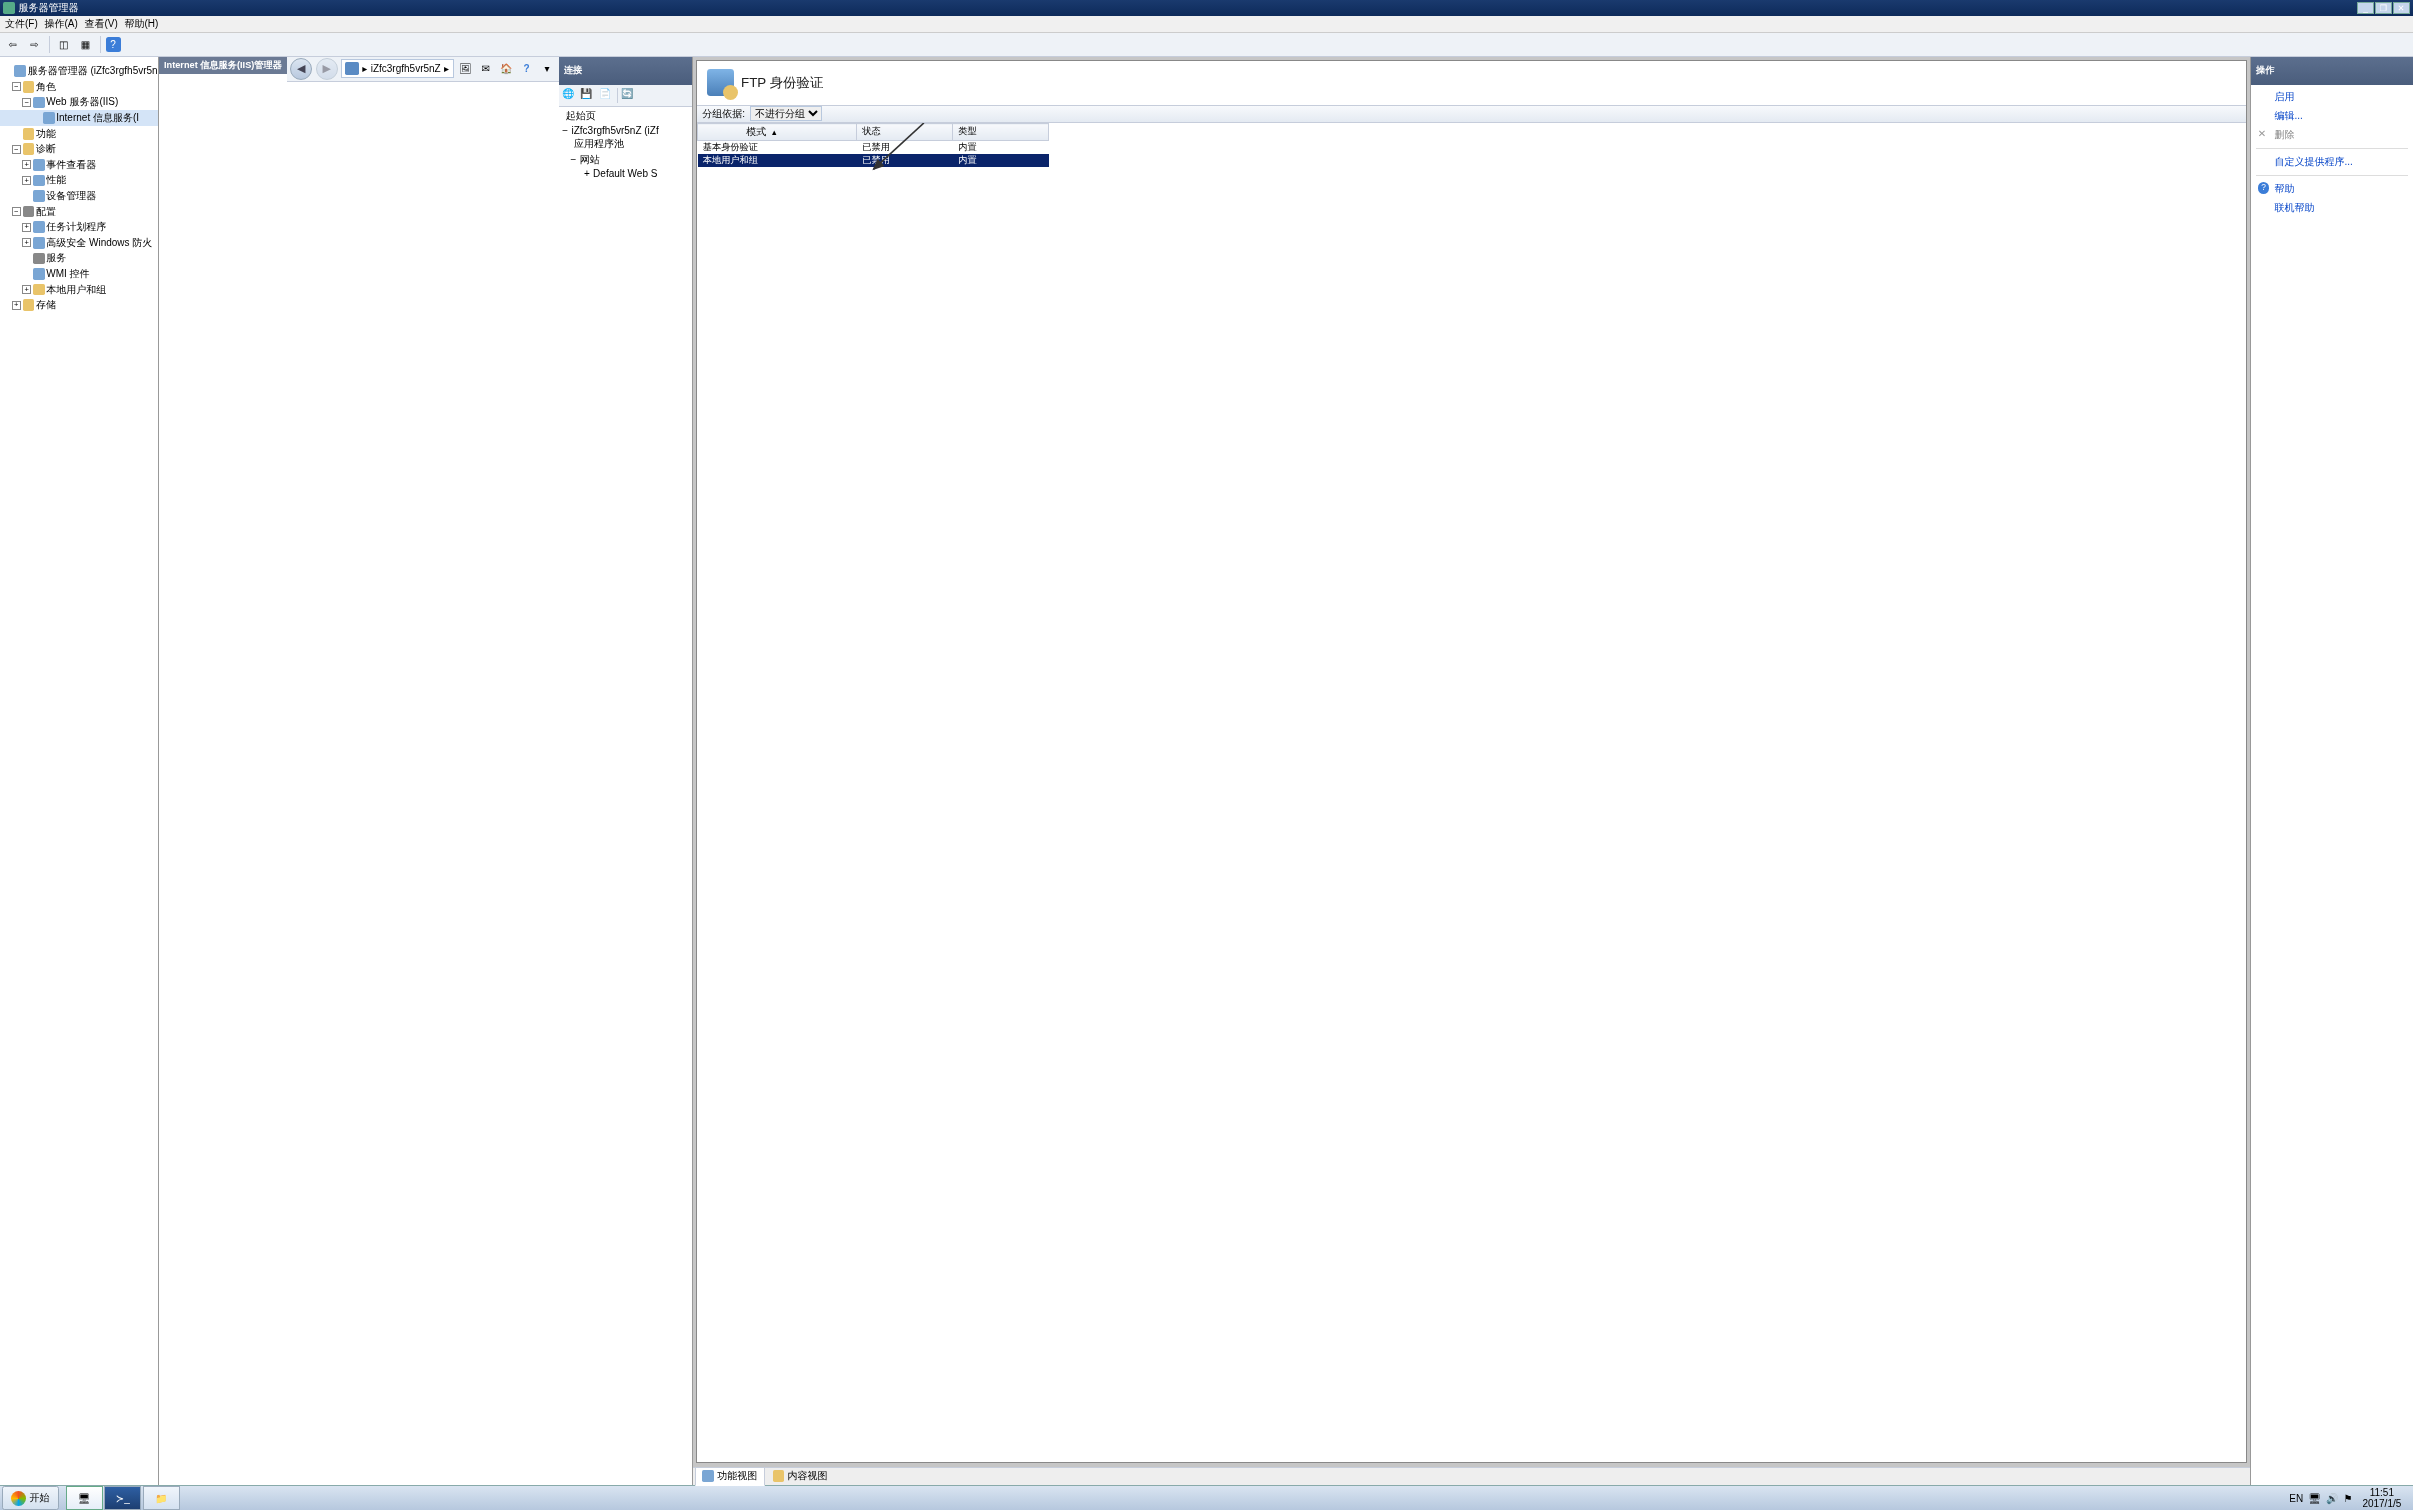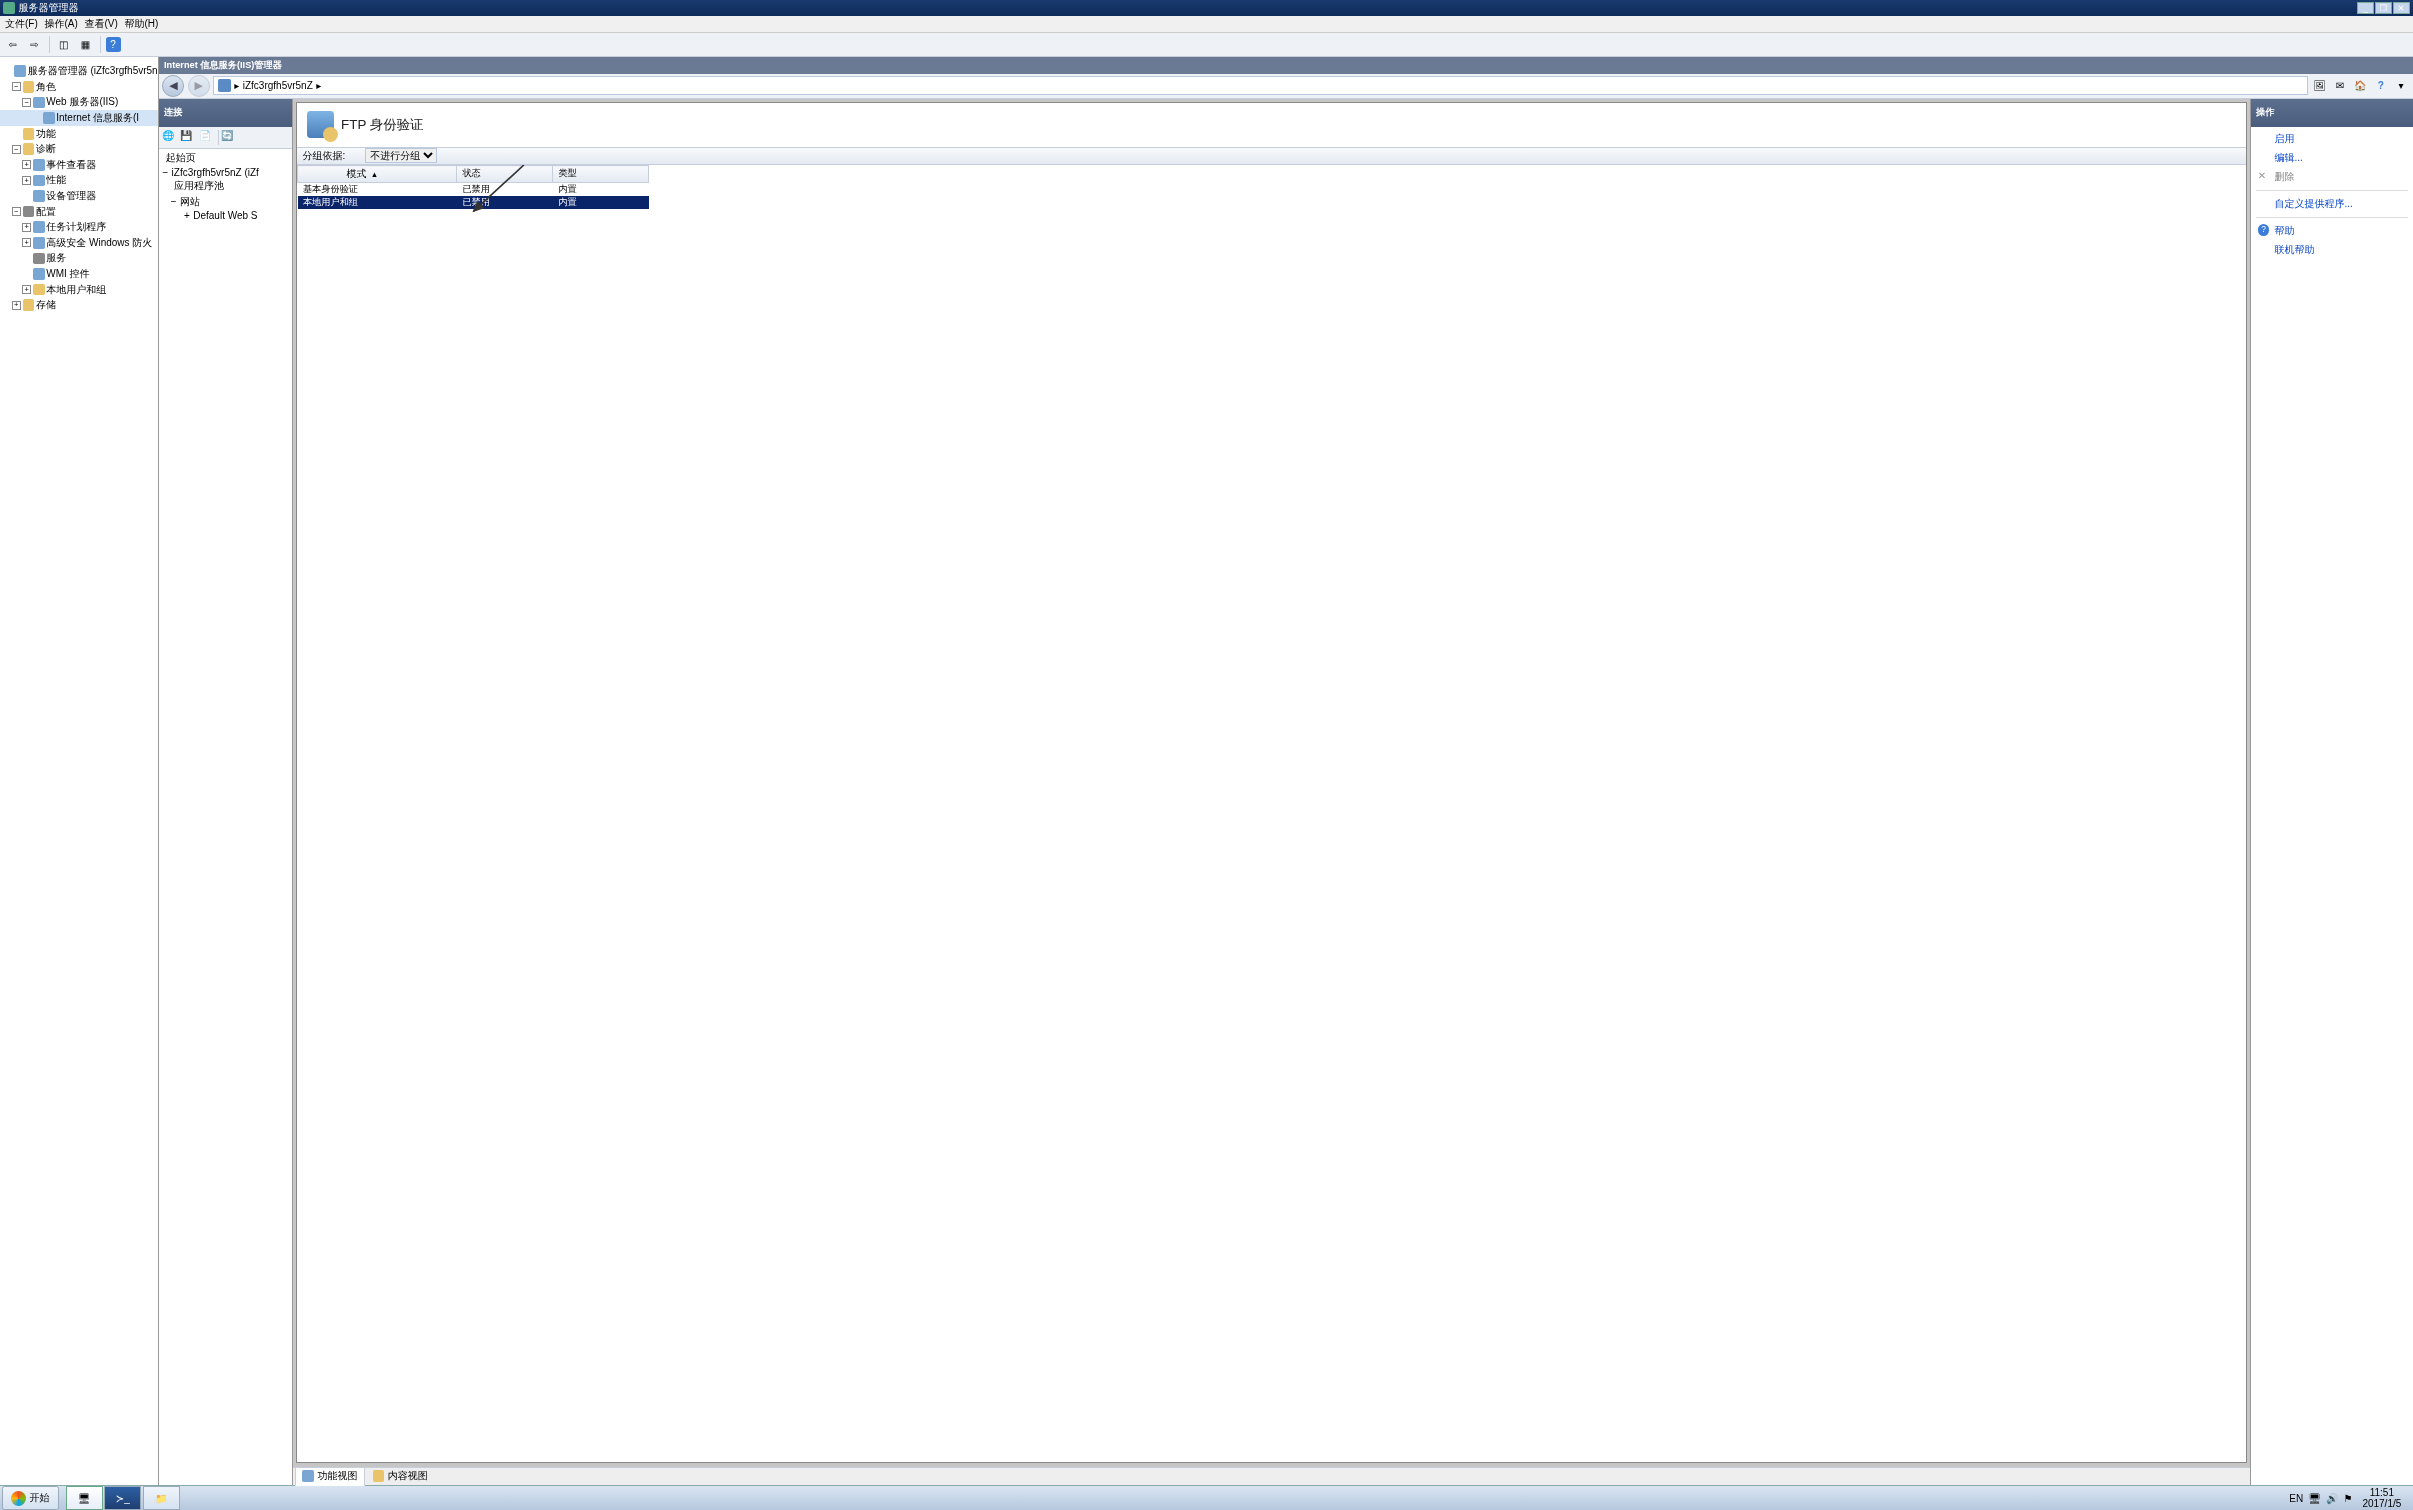--- a/index.html
+++ b/index.html
@@ -25,21 +25,21 @@
 .left-tree .exp { width: 9.2px; height: 9.2px; border: 0.8px solid #888; display: inline-flex; align-items: center; justify-content: center; font-size: 7.5px; line-height: 1; }
 .left-tree .noexp { width: 9.2px; display: inline-block; }
 .left-tree .nicon { width: 11.7px; height: 11.7px; display: inline-block; background: #7aa6d4; border-radius: 1.7px; }
 .left-tree .nicon.folder { background: #e9c46a; }
 .left-tree .nicon.gear { background: #888; }
 .left-tree .sel { background: #d4e4f7; }
 .left-tree .ind1 { padding-left: 11.7px; }
 .left-tree .ind2 { padding-left: 22px; }
 .left-tree .ind3 { padding-left: 32px; }
 
-.right-area { flex: 1; display: flex; flex-direction: column; min-width: 0; }
+.right-area { flex: 1; display: flex; flex-direction: row; min-width: 0; }
 
 .iis-title-bar { background: #6b7a94; color: #fff; height: 17px; display: flex; align-items: center; padding: 0 5px; font-weight: bold; font-size: 9.2px; }
 
 .nav-row { background: #eef2f7; height: 25px; display: flex; align-items: center; gap: 3.4px; padding: 0 3.4px; border-bottom: 0.8px solid #c6cddb; }
 .nav-row .nb { width: 22px; height: 22px; border-radius: 11px; background: linear-gradient(#dbe5f1, #b8c8de); border: 0.8px solid #9ab; display: flex; align-items: center; justify-content: center; font-size: 11px; color: #445; }
 .nav-row .nb.disabled { opacity: 0.5; }
 .nav-row .crumb { flex: 1; background: #fff; border: 0.8px solid #b8c8de; height: 18.4px; display: flex; align-items: center; padding: 0 3.4px; gap: 3.4px; }
 .nav-row .crumb .cicon { width: 13.4px; height: 13.4px; background: #5a8bc4; border-radius: 1.7px; }
 .nav-row .right-icons { display: flex; gap: 3.4px; }
 .nav-row .right-icons .ri { width: 17px; height: 17px; display: flex; align-items: center; justify-content: center; }
@@ -55,21 +55,21 @@
 .conn-tree .ind1 { padding-left: 11.7px; }
 .conn-tree .ind2 { padding-left: 25px; }
 
 .center-pane { flex: 1; display: flex; flex-direction: column; background: #c6c6c6; }
 .cp-inner { flex: 1; margin: 3.4px; background: #fff; border: 0.8px solid #888; display: flex; flex-direction: column; overflow: hidden; }
 .cp-heading { display: flex; align-items: center; gap: 6.7px; padding: 8.4px 10px; }
 .cp-heading .hicon { width: 27px; height: 27px; background: linear-gradient(#7fb4e6, #4a7fb8); border-radius: 3.4px; position: relative; }
 .cp-heading .hicon::after { content: ""; position: absolute; right: -3.4px; bottom: -3.4px; width: 15px; height: 15px; background: #e9c46a; border-radius: 50%; }
 .cp-heading h2 { font-size: 13.4px; font-weight: normal; color: #222; }
 
-.group-row { background: linear-gradient(#f7f9fc, #e4eaf2); border-top: 0.8px solid #c6cddb; border-bottom: 0.8px solid #c6cddb; height: 18.4px; display: flex; align-items: center; padding: 0 5px; gap: 20px; }
+.group-row { background: linear-gradient(#f7f9fc, #e4eaf2); border-top: 0.8px solid #c6cddb; border-bottom: 0.8px solid #c6cddb; height: 18.4px; display: flex; align-items: center; padding: 0 5px; gap: 5px; }
 .group-row select { font-size: 10px; border: 0.8px solid #b8c8de; height: 15px; }
 
 .grid { flex: 1; overflow: auto; position: relative; }
 .grid table { width: 352px; border-collapse: collapse; }
 .grid th { text-align: left; background: linear-gradient(#f7f9fc, #e4eaf2); border: 0.8px solid #c6cddb; padding: 0.8px 5px; font-weight: normal; font-size: 9.2px; position: relative; }
 .grid th .sort { font-size: 7.5px; margin-left: 1.7px; }
 .grid td { padding: 0 5px; font-size: 9.2px; border-right: 0.8px solid transparent; }
 .grid tr.selected td { background: #0a246a; color: #fff; }
 .grid .arrow-overlay { position: absolute; left: 168px; top: 0; pointer-events: none; }
 

